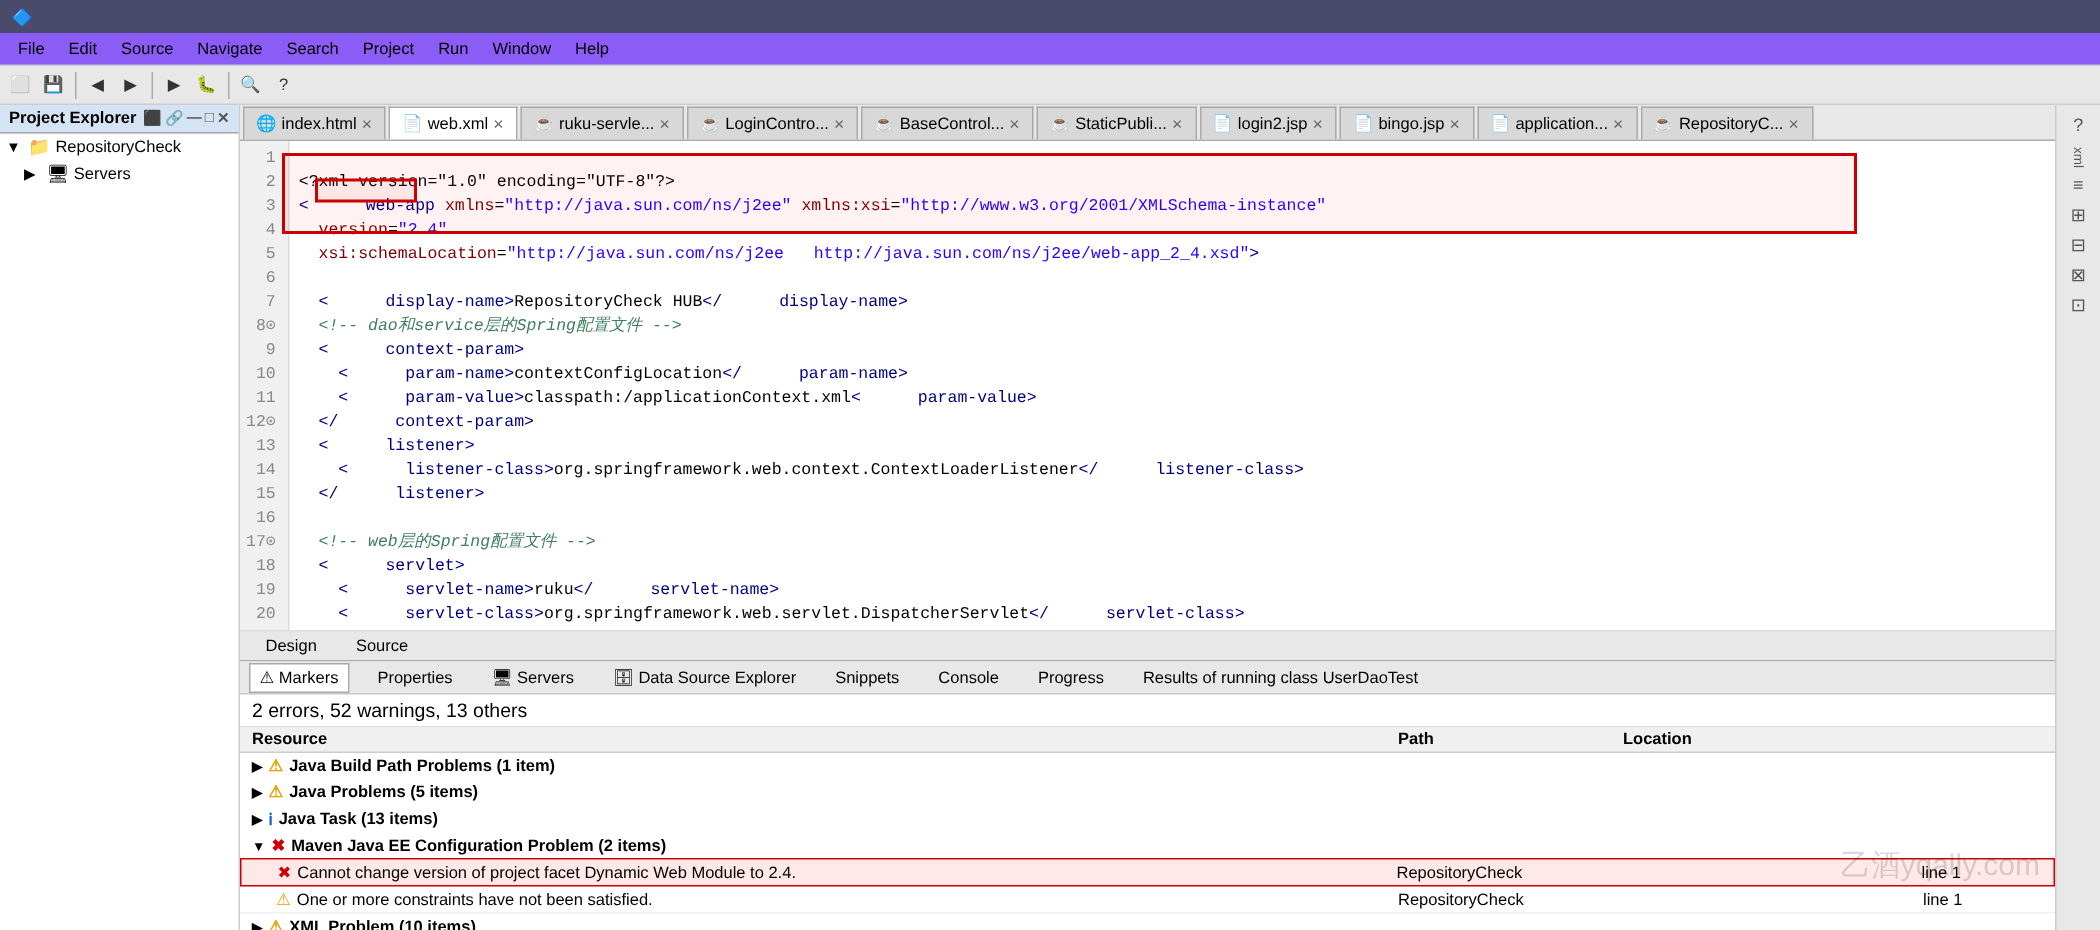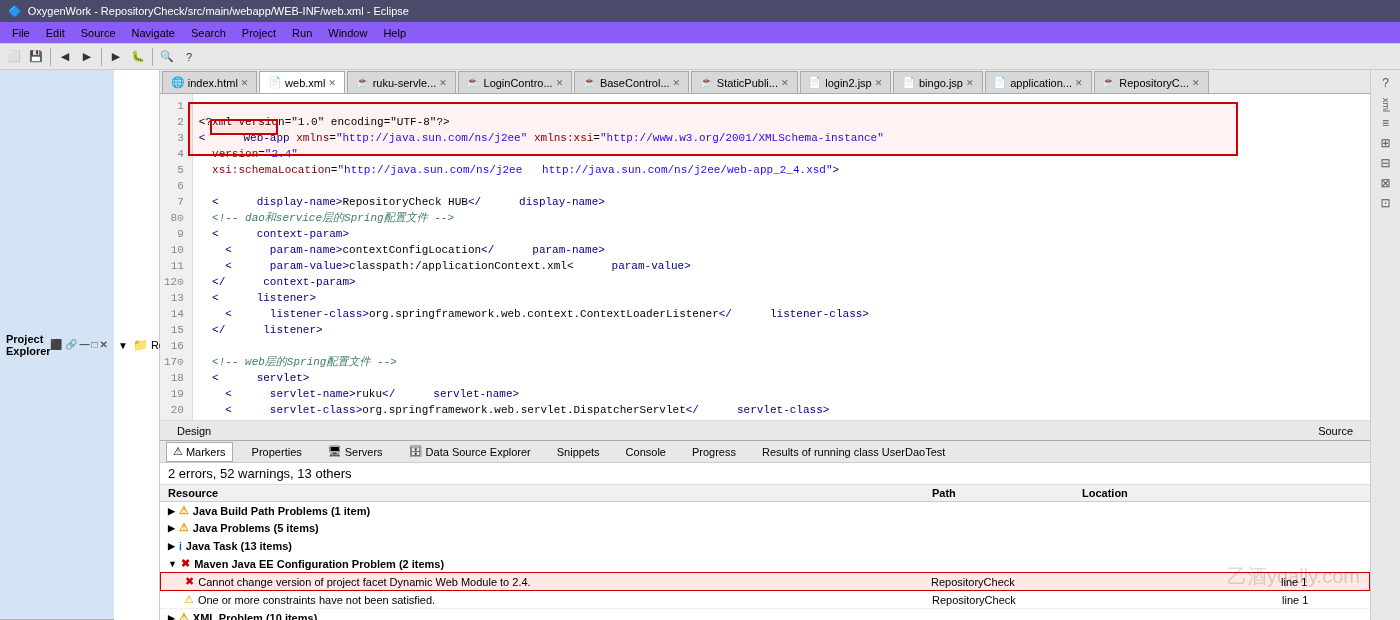--- a/index.html
+++ b/index.html
@@ -59,20 +59,21 @@
       display: flex;
       height: calc(620px - 22px - 22px - 26px);
     }
     
     
     .left-panel {
       width: 160px;
       background: #fff;
       border-right: 1px solid #ccc;
       display: flex;
+      flex-direction: column;
     }
     .panel-header {
       background: #d4e4f4;
       border-bottom: 1px solid #aaa;
       padding: 3px 6px;
       font-size: 11px;
       font-weight: bold;
       display: flex;
       align-items: center;
       justify-content: space-between;
@@ -190,21 +191,20 @@
     
     
     .editor-bottom {
       display: flex;
       align-items: center;
       background: #e8e8e8;
       border-top: 1px solid #ddd;
       height: 20px;
       padding: 0 8px;
       gap: 8px;
-      justify-content: space-between;
     }
     .design-tab, .source-tab {
       padding: 1px 8px;
       cursor: pointer;
       font-size: 11px;
       border: 1px solid transparent;
     }
     
     
     .problems-panel {
@@ -312,21 +312,20 @@
       font-family: Arial;
       pointer-events: none;
       z-index: 100;
     }
   </style>
 </head>
 <body>
 
 <div class="title-bar">
   <span>🔷</span>
-  <span>OxygenWork - RepositoryCheck/src/main/webapp/WEB-INF/web.xml - Eclipse</span>
 </div>
 
 <div class="menu-bar">
   <span class="menu-item">File</span>
   <span class="menu-item">Edit</span>
   <span class="menu-item">Source</span>
   <span class="menu-item">Navigate</span>
   <span class="menu-item">Search</span>
   <span class="menu-item">Project</span>
   <span class="menu-item">Run</span>

